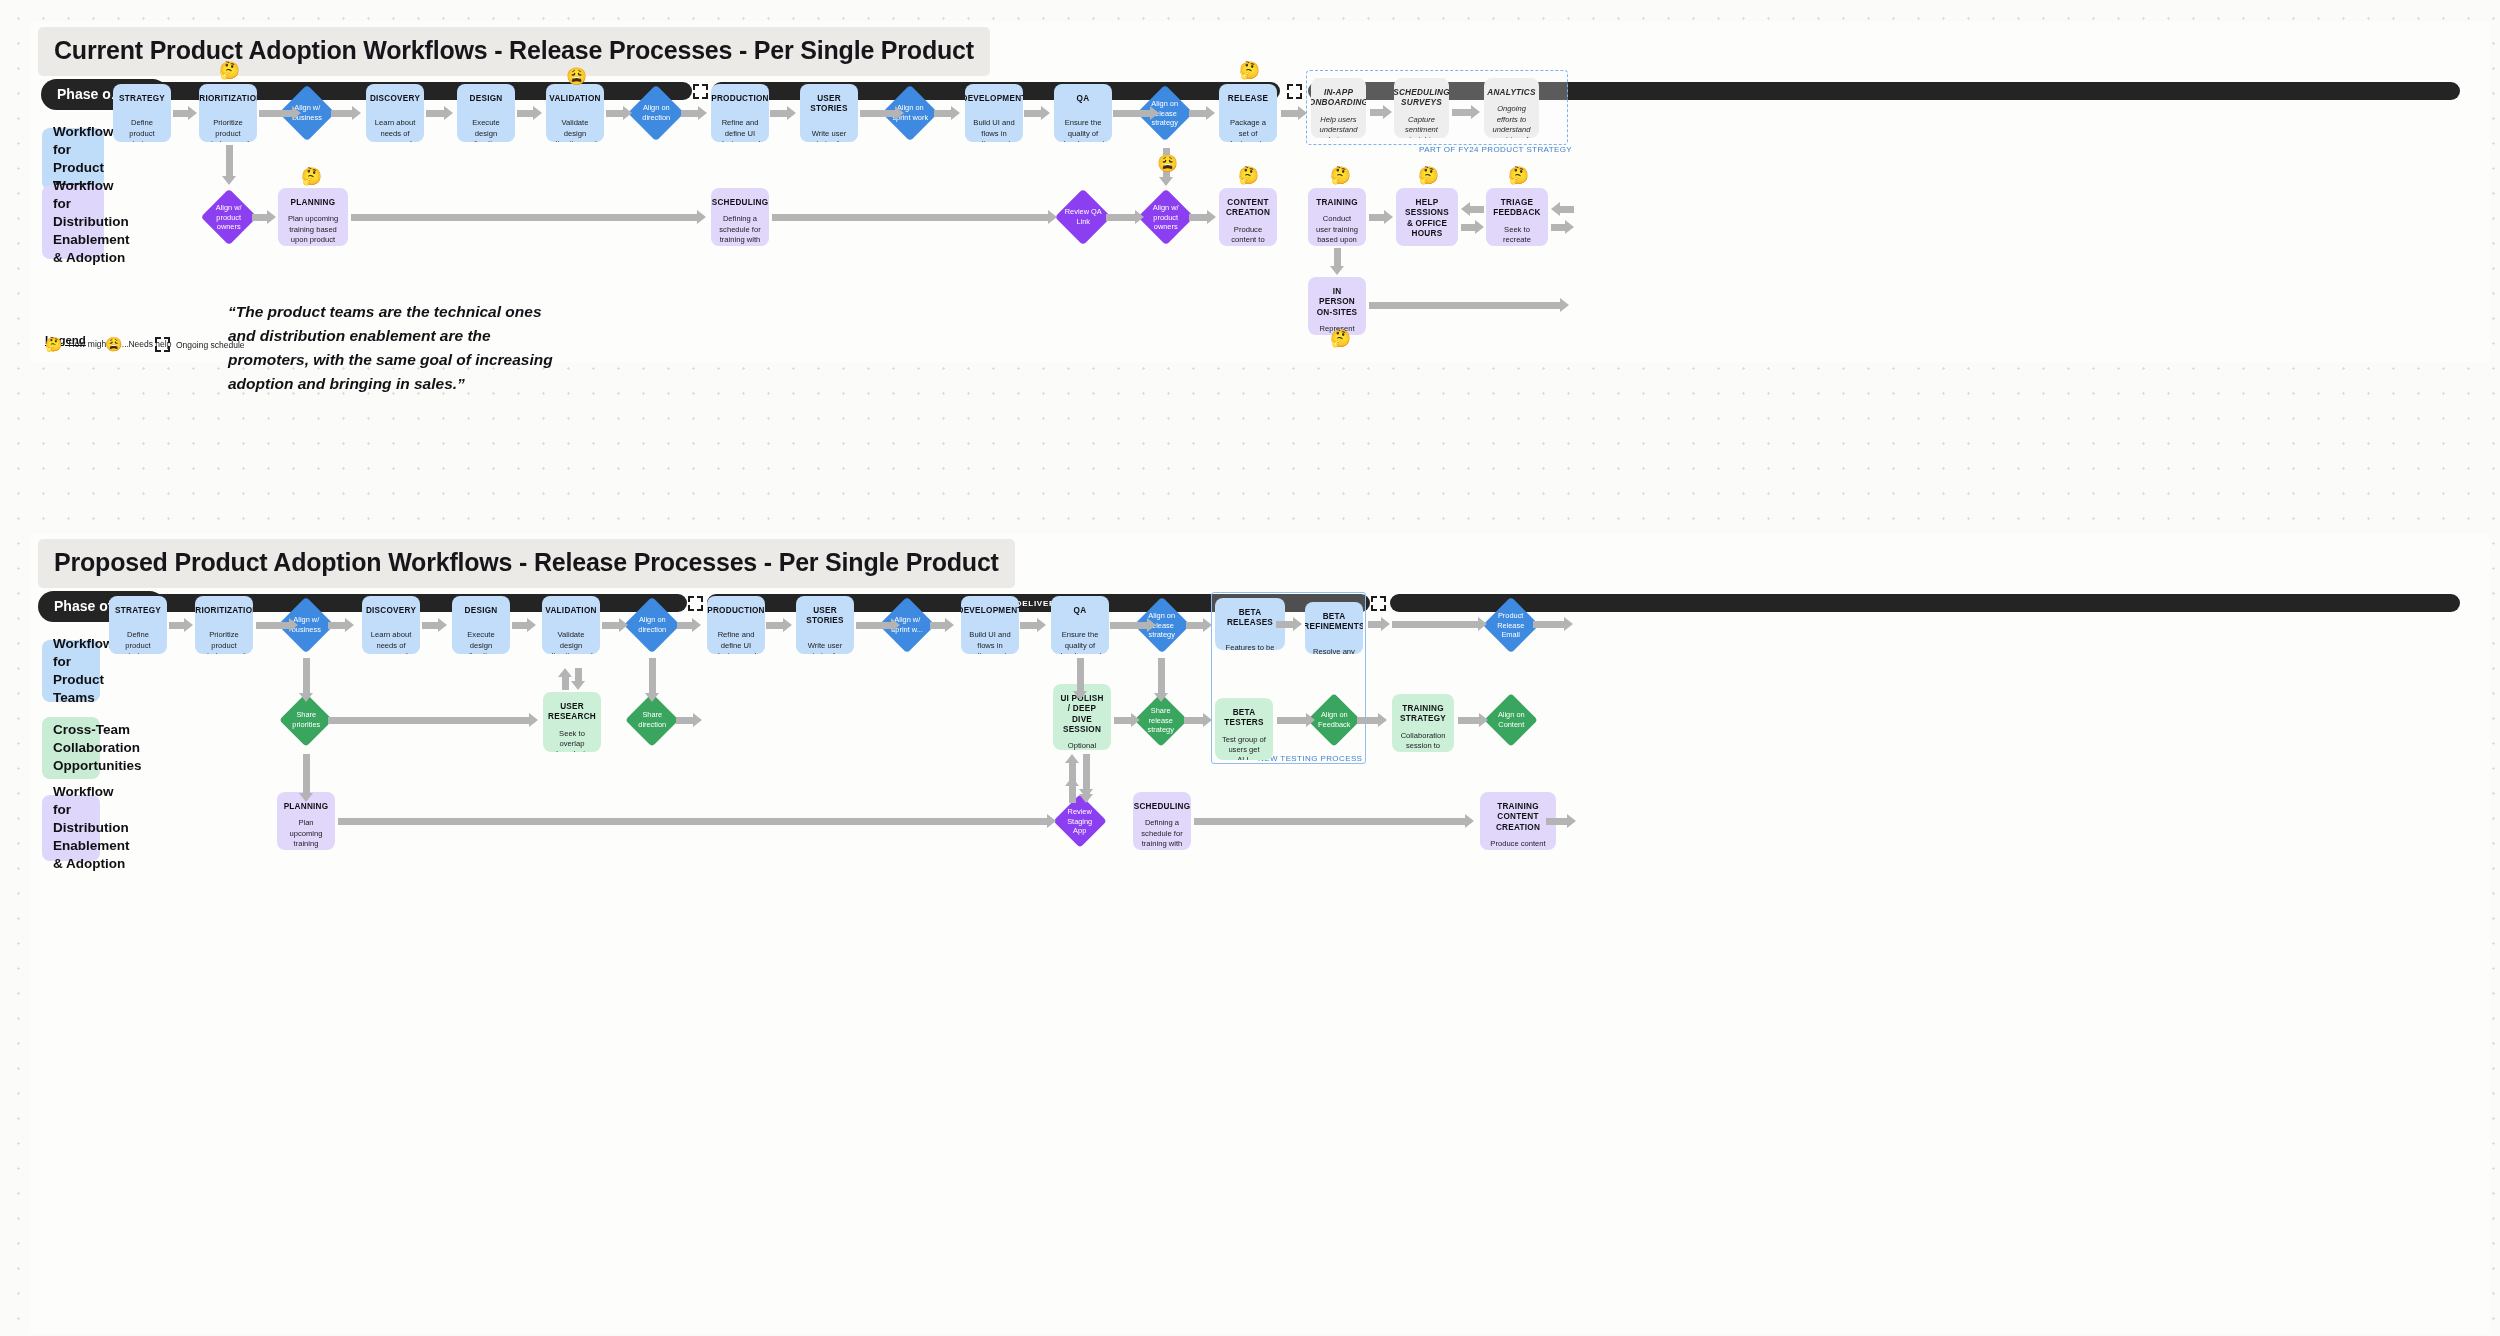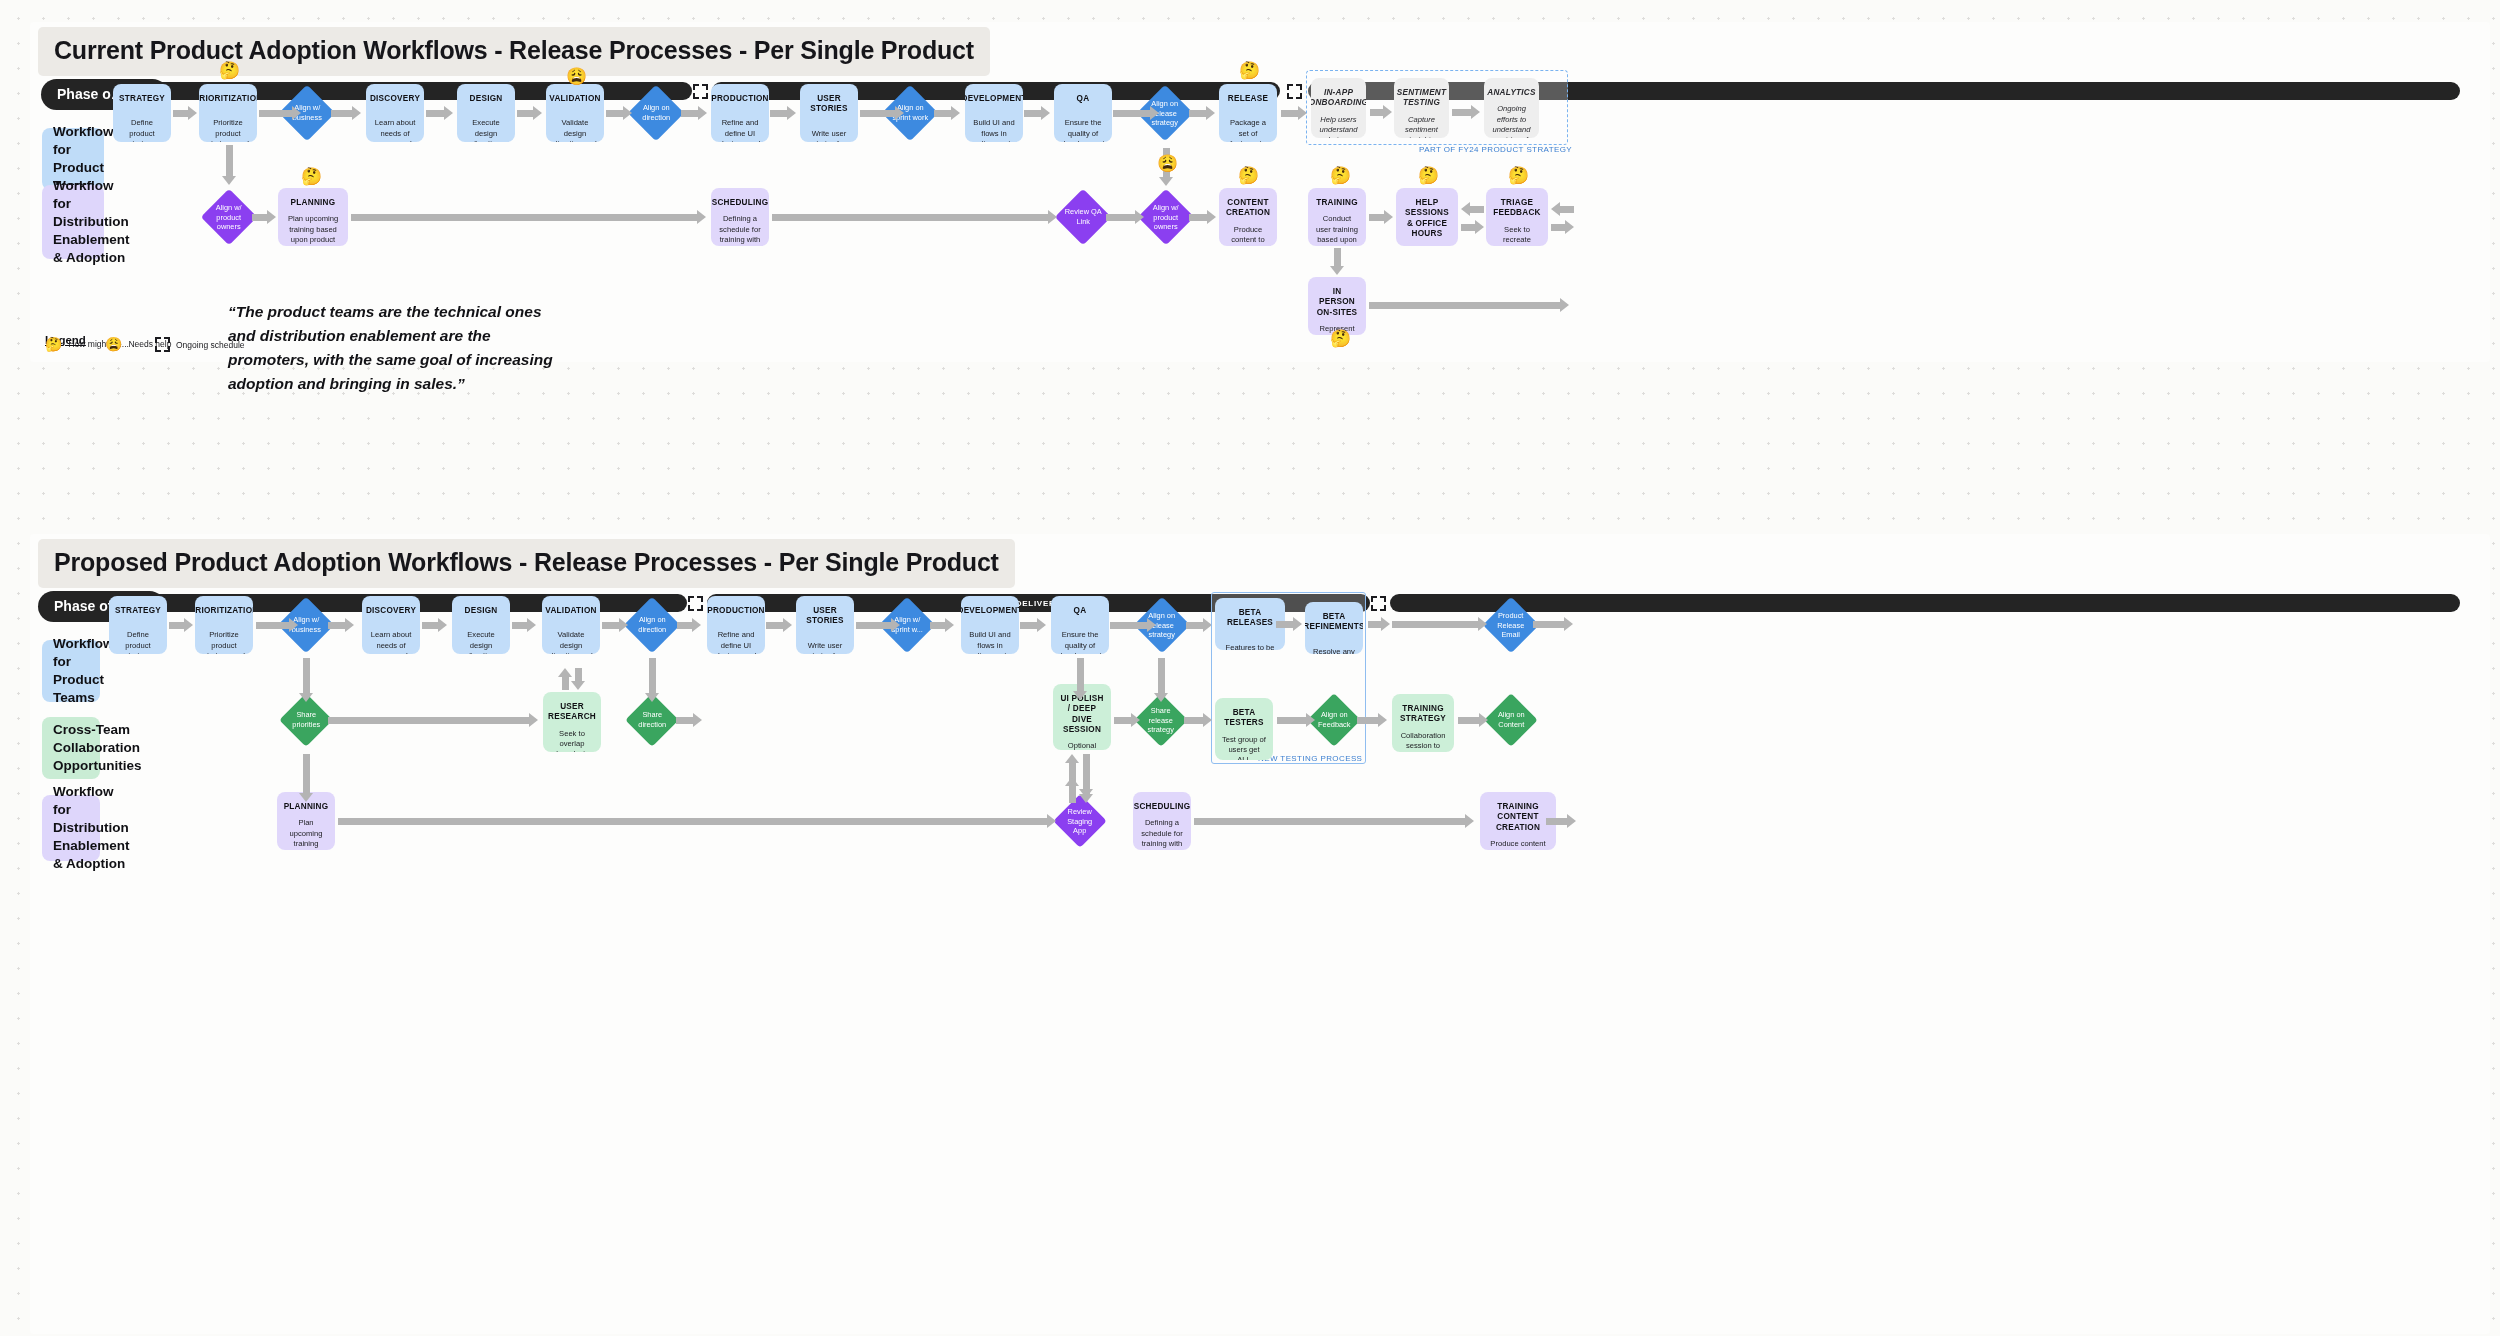--- a/index.html
+++ b/index.html
@@ -382,21 +382,21 @@
     </div>
     <div class="emo" style="left: 219px; top: 62px;">🤔</div>
     <div class="emo" style="left: 566px; top: 68px;">😩</div>
     <div class="emo" style="left: 1239px; top: 62px;">🤔</div>
     <div class="dash-group" style="left: 1306px; top: 70px; width: 262px; height: 75px;"></div>
     <div class="card c-gray" style="left: 1311px; top: 78px; width: 55px; height: 60px;">
       <div class="t">IN-APP ONBOARDING</div>
       <div class="d">Help users understand what new features are available and how to use them when opening app</div>
     </div>
     <div class="card c-gray" style="left: 1394px; top: 78px; width: 55px; height: 60px;">
-      <div class="t">SENTIMENT TESTING</div>
+      <div class="t">SCHEDULING SURVEYS</div>
       <div class="d">Capture sentiment insights about usage of features in context of the application use</div>
     </div>
     <div class="card c-gray" style="left: 1484px; top: 78px; width: 55px; height: 60px;">
       <div class="t">ANALYTICS</div>
       <div class="d">Ongoing efforts to understand metrics of application usage</div>
     </div>
     <div class="arr arr-r" style="left: 1370px; top: 104.5px; width: 22px; height: 15px;">
       <span class="shaft"></span>
       <span class="head"></span>
     </div>

